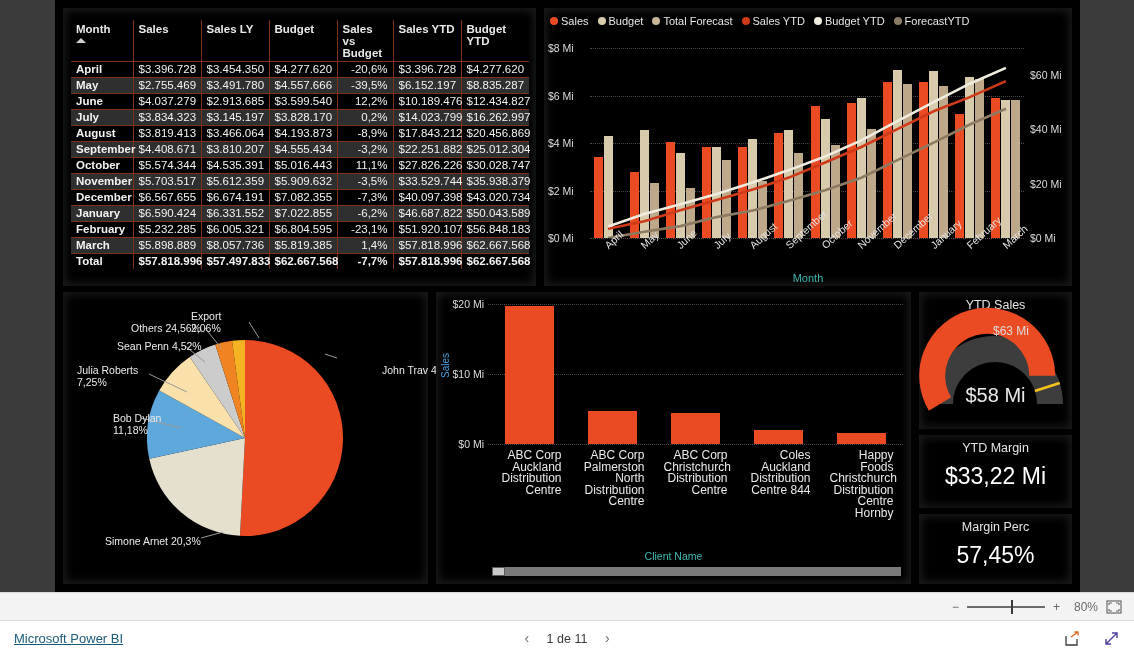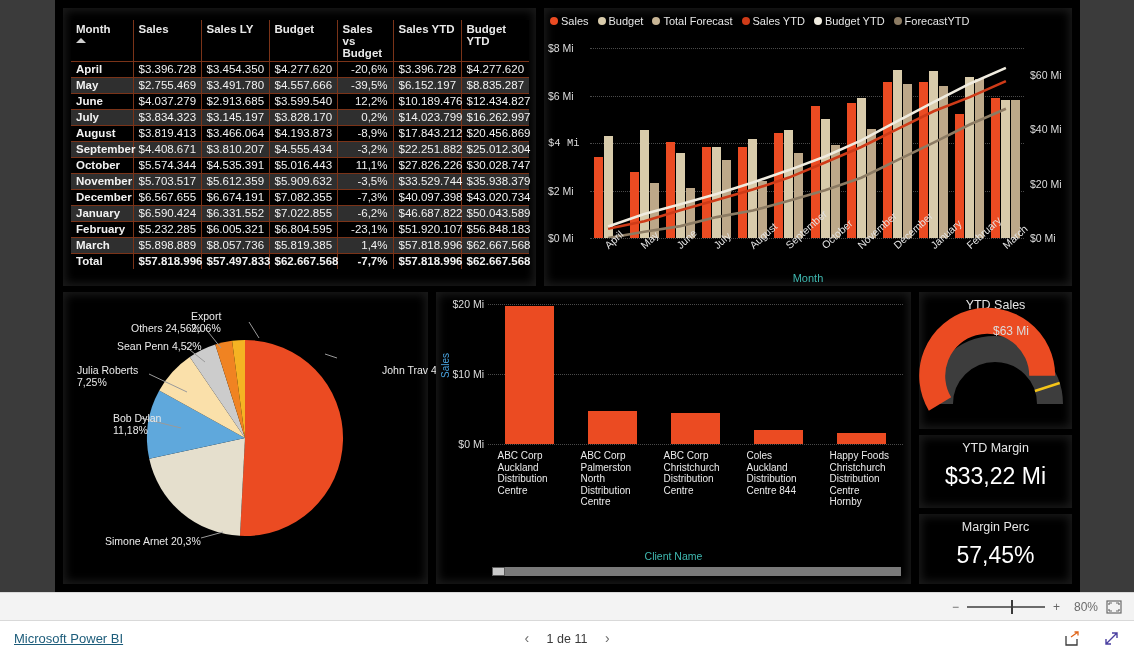--- a/index.html
+++ b/index.html
@@ -92,22 +92,22 @@
   .cb-ytick { position: absolute; color: #dcdcdc; font-size: 10.5px;
               transform: translateY(-50%); right: 0; }
   .cb-ytitle { position: absolute; left: 4px; top: 86px; color: #4aa3df;
                font-size: 10px; transform: rotate(-90deg); transform-origin: left top; }
   .cb-plot { position: absolute; left: 52px; top: 12px; right: 8px; height: 140px; }
   .cb-bars { position: absolute; inset: 0; display: flex; align-items: flex-end;
              justify-content: space-around; }
   .cb-bar { background: #eb4b22; width: 49px; }
   .cb-xlabels { position: absolute; left: 52px; top: 158px; right: 8px;
                 display: flex; justify-content: space-around; }
-  .cb-xlab { color: #eaeaea; font-size: 10px; line-height: 11.5px;
-             text-align: left; width: 64px; }
+  .cb-xlab { color: #eaeaea; font-size: 12px; line-height: 11.5px;
+             text-align: right; width: 64px; }
   .cb-axis-title { position: absolute; left: 0; right: 0; top: 258px;
                    text-align: center; color: #3fb8b0; font-size: 10.5px; }
   .scrollbar { position: absolute; left: 56px; right: 10px; bottom: 8px;
                height: 9px; background: #7a7a7a; }
   .thumb { position: absolute; left: 0; top: 0; width: 13px; height: 9px;
            background: #c9c9c9; border: 1px solid #5a5a5a; }
 
   
   #gauge-tile { left: 864px; top: 292px; width: 153px; height: 137px;
                 box-shadow: 0 0 9px 3px #1a1a1a inset; }
@@ -322,21 +322,21 @@
             <span class="txt">Budget YTD</span>
           </span>
           <span class="item">
             <span class="dot" style="background: rgb(140, 123, 99);"></span>
             <span class="txt">ForecastYTD</span>
           </span>
         </div>
       <div class="axis-y-l" id="combo-yaxis-l">
           <span class="ytick" style="top: 190px; left: 0px;">$0 Mi</span>
           <span class="ytick" style="top: 142.5px; left: 0px;">$2 Mi</span>
-          <span class="ytick" style="top: 95px; left: 0px; font-family: Liberation Mono, monospace;">$4 Mi</span>
+          <span class="ytick" style="top: 95px; left: 0px;">$4 Mi</span>
           <span class="ytick" style="top: 47.5px; left: 0px;">$6 Mi</span>
           <span class="ytick" style="top: 0px; left: 0px; text-align: right;">$8 Mi</span>
         </div>
       <div class="axis-y-r" id="combo-yaxis-r">
           <span class="ytick r" style="top: 190px;">$0 Mi</span>
           <span class="ytick r" style="top: 135.714px;">$20 Mi</span>
           <span class="ytick r" style="top: 81.4286px; text-align: right;">$40 Mi</span>
           <span class="ytick r" style="top: 27.1429px;">$60 Mi</span>
         </div>
       <div class="plot" id="combo-plot">
@@ -500,20 +500,21 @@
     </div>
 
     <div class="tile" id="gauge-tile">
       <div class="kpi-title">YTD Sales</div>
       <svg width="153" height="137" viewBox="0 0 153 137" style="position:absolute;left:0;top:0">
         <path d="M 21 112 A 55 55 0 0 1 131 112" fill="none" stroke="#3d3d3d" stroke-width="26"></path>
         <path id="gauge-fill" d="M 21 112 A 55 55 0 1 1 123.21 83.79" fill="none" stroke="#eb4b22" stroke-width="26"></path>
         <line id="gauge-needle" x1="115.94" y1="99.02" x2="140.67" y2="90.99" stroke="#f5c518" stroke-width="2.5"></line>
       </svg>
       <div class="gauge-target">$63 Mi</div>
+      <div class="gauge-center">$58 Mi</div>
     </div>
 
     <div class="tile" id="margin-tile">
       <div class="kpi-title">YTD Margin</div>
       <div class="kpi-value">$33,22 Mi</div>
     </div>
 
     <div class="tile" id="perc-tile">
       <div class="kpi-title">Margin Perc</div>
       <div class="kpi-value">57,45%</div>

